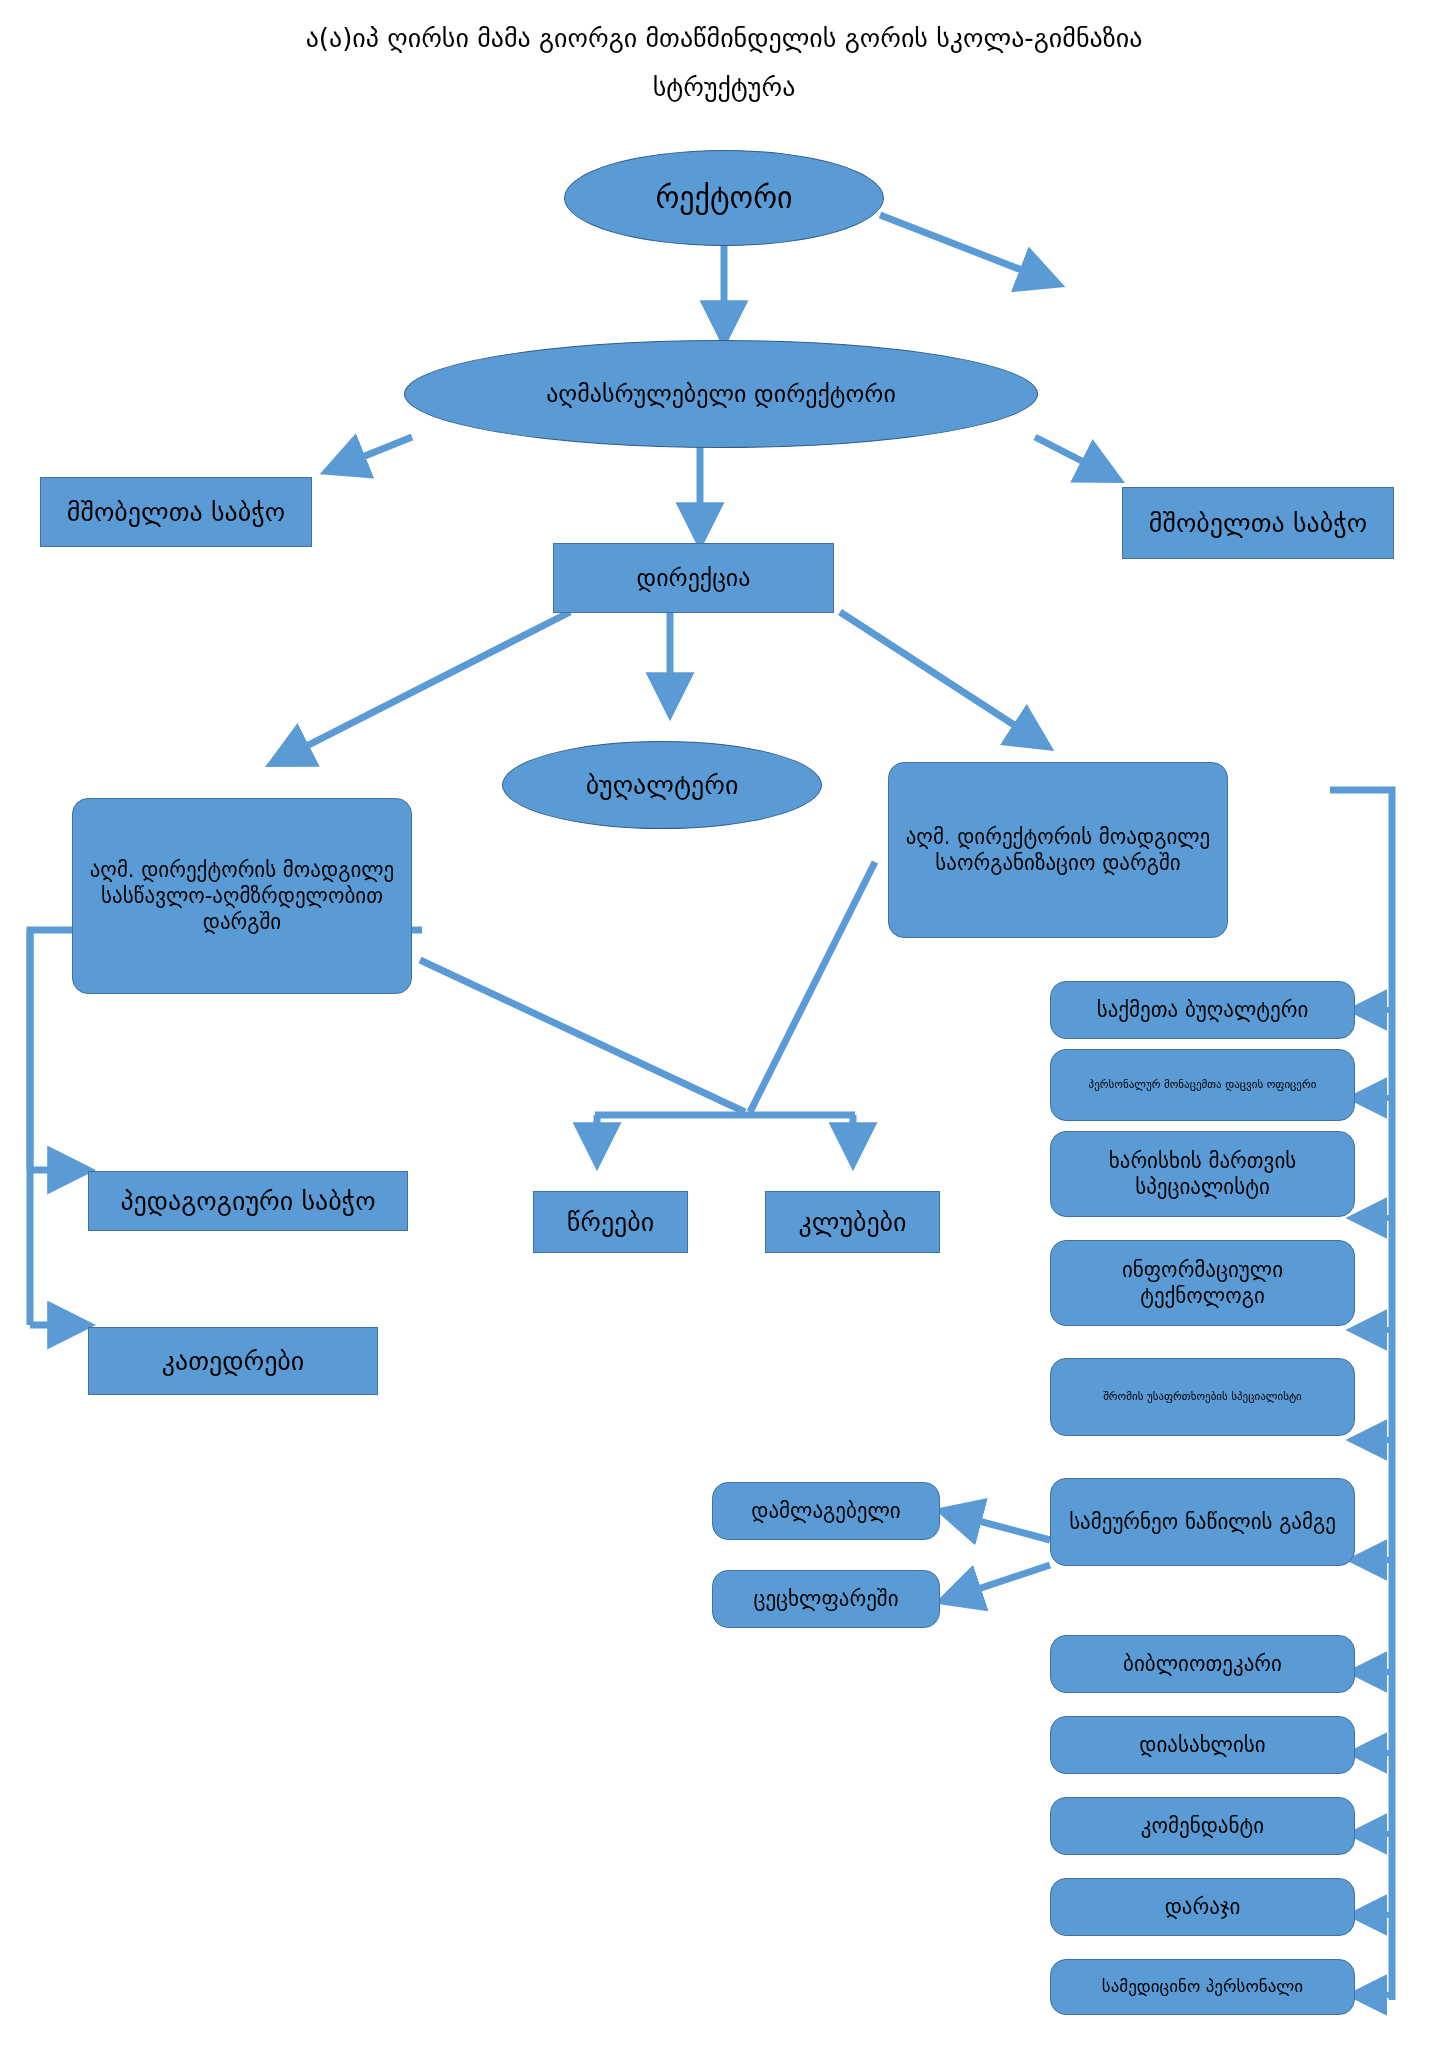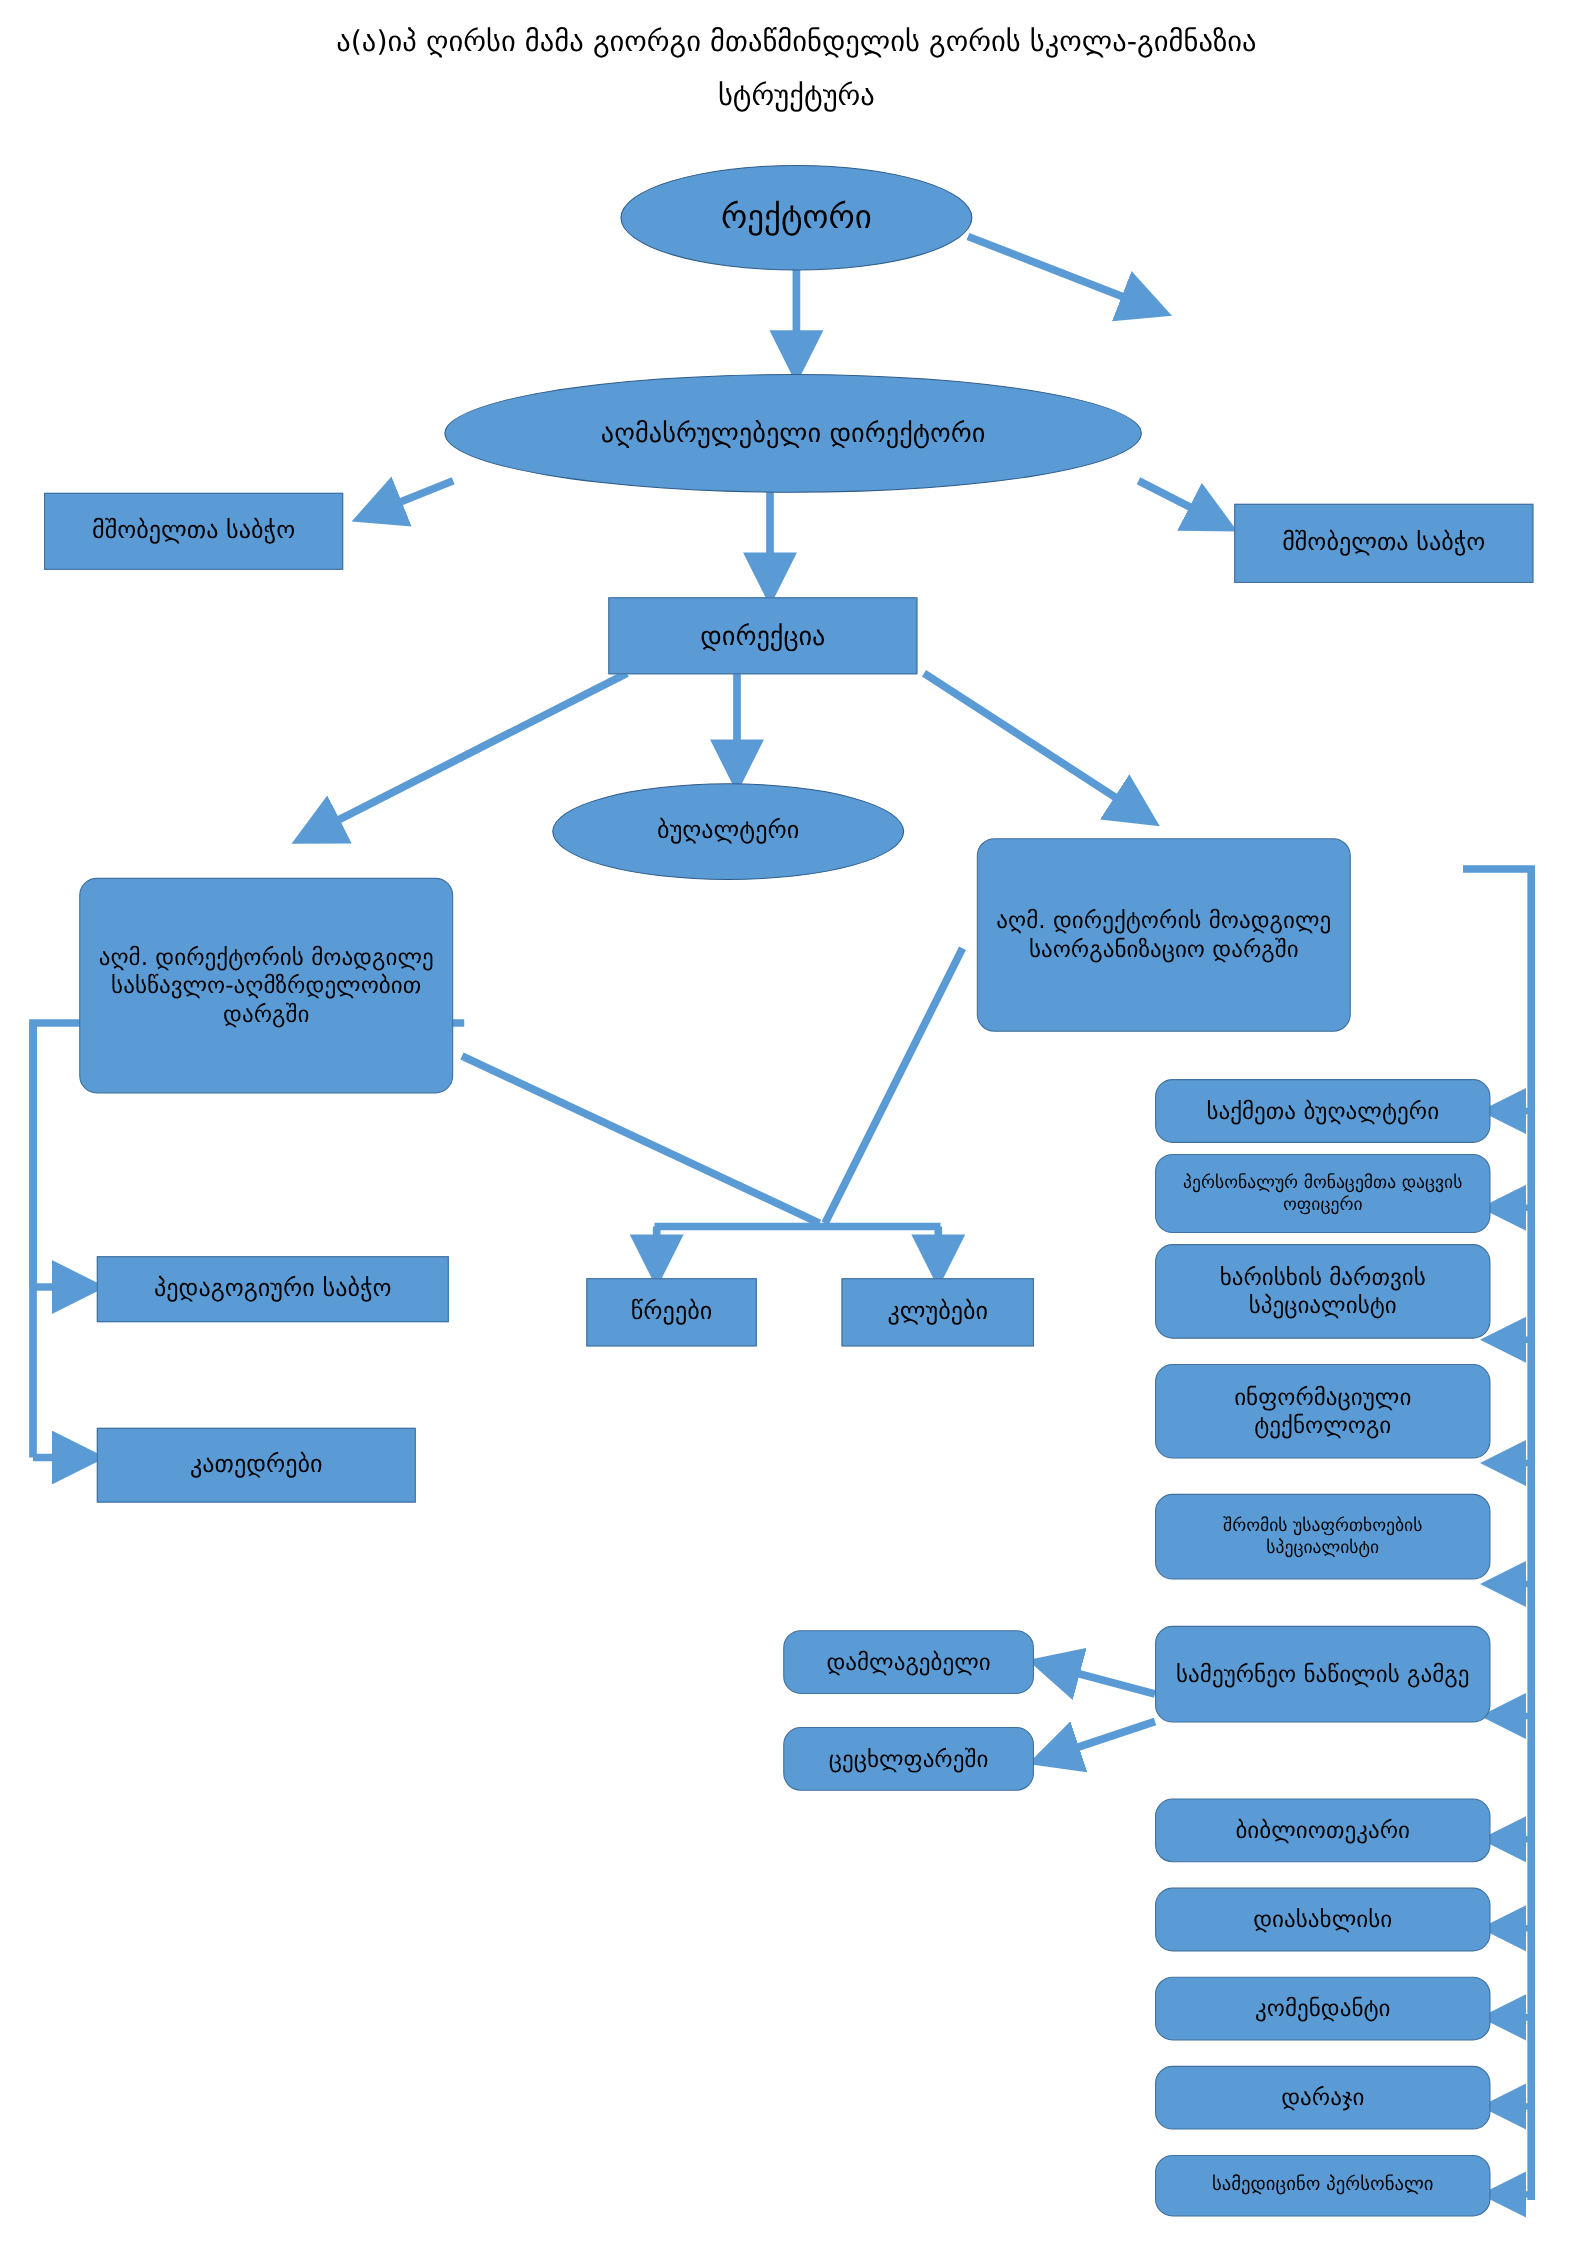--- a/index.html
+++ b/index.html
@@ -35,24 +35,24 @@
     border:1px solid #41719c;
     line-height:1.25;
     padding:4px 8px;
   }
   .ellipse{border-radius:50%;border:1px solid #2f5d8a;}
   .rect{border-radius:0;}
   .round{border-radius:16px;}
 
   .fs30{font-size:30px;}
   .fs24{font-size:24px;}
-  .fs22{font-size:22px;}
+  .fs22{font-size:26px;margin-top:29px;}
   .fs21{font-size:21px;}
   .fs17{font-size:17px;}
-  .fs16{font-size:16px;}
+  .fs16{font-size:11px;}
 </style>
 </head>
 <body>
 
 <div id="canvas">
 
   <div class="title">
     <span>ა(ა)იპ ღირსი მამა გიორგი მთაწმინდელის გორის სკოლა-გიმნაზია</span>
     <span class="l2">სტრუქტურა</span>
   </div>

